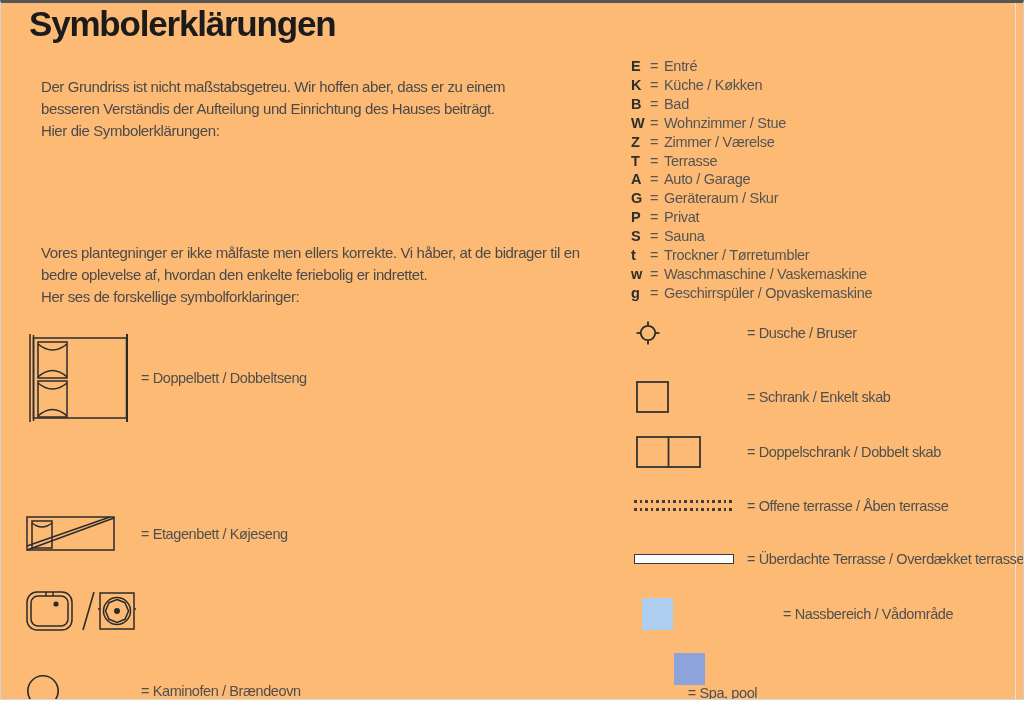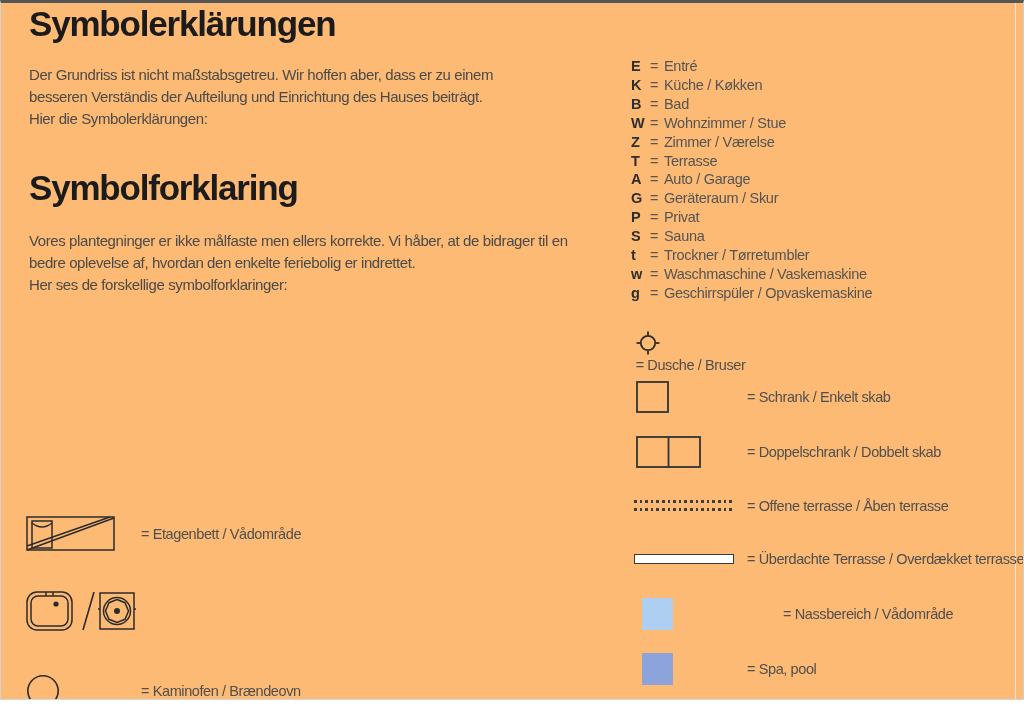--- a/index.html
+++ b/index.html
@@ -13,21 +13,21 @@
   .edge-line-right{position:absolute;left:1014px;top:0;width:1px;height:723px;background:#e3e3e3;}
   .edge-line-bottom{position:absolute;left:0;top:714px;width:1024px;height:1px;background:#ececec;}
 
   .title{
     position:absolute;left:28px;margin:0;color:#1b1b1b;font-weight:700;
     font-size:35px;letter-spacing:-1.2px;line-height:1.1;white-space:nowrap;
   }
   #title-de{top:2px;}
   #title-dk{top:166px;}
   .intro{
-    position:absolute;left:28px;margin:0;font-size:15px;letter-spacing:-0.4px;
+    position:absolute;left:28px;margin:12px;font-size:15px;letter-spacing:-0.4px;
     line-height:22px;color:#4a4a4a;white-space:pre-line;
   }
   #intro-de{top:61px;width:515px;}
   #intro-dk{top:227px;width:560px;}
 
   
   .codes{position:absolute;left:630px;top:54px;}
   .code-row{display:flex;line-height:18.9px;font-size:14.5px;letter-spacing:-0.3px;}
   .code-row .code{width:19px;font-weight:700;color:#2e2e2e;}
   .code-row .ceq{width:14px;color:#565656;}
@@ -52,21 +52,20 @@
 <body>
 
 <div class="page">
   <div class="edge-line-right"></div>
   <div class="edge-line-bottom"></div>
 
   <h1 class="title" id="title-de">Symbolerklärungen</h1>
   <p class="intro" id="intro-de">Der Grundriss ist nicht maßstabsgetreu. Wir hoffen aber, dass er zu einem besseren Verständis der Aufteilung und Einrichtung des Hauses beiträgt.
 Hier die Symbolerklärungen:</p>
 
-  <h1 class="title" id="title-dk">Symbolforklaring</h1>
   <p class="intro" id="intro-dk">Vores plantegninger er ikke målfaste men ellers korrekte. Vi håber, at de bidrager til en bedre oplevelse af, hvordan den enkelte feriebolig er indrettet.
 Her ses de forskellige symbolforklaringer:</p>
 
   <div class="codes">
     <div class="code-row">
         <span class="code">E</span>
         <span class="ceq">=</span>
         <span class="cdesc">Entré</span>
       </div>
     <div class="code-row">
@@ -124,33 +123,50 @@
         <span class="ceq">=</span>
         <span class="cdesc">Waschmaschine / Vaskemaskine</span>
       </div>
     <div class="code-row">
         <span class="code">g</span>
         <span class="ceq">=</span>
         <span class="cdesc">Geschirrspüler / Opvaskemaskine</span>
       </div>
   </div>
 
+  <div class="sym-row left" style="left:25px;top:331px;height:88px;">
+    <span class="sym-cell">
+      <svg class="sym" width="104" height="88" viewBox="0 0 104 88" fill="none" stroke="#2b2b2b" stroke-width="1.5">
+        <line x1="4" y1="0" x2="4" y2="88"></line>
+        <line x1="7.5" y1="1" x2="7.5" y2="87"></line>
+        <line x1="101" y1="0" x2="101" y2="88" stroke-width="2"></line>
+        <rect x="7.5" y="4" width="93" height="80"></rect>
+        <rect x="12" y="8" width="29" height="36"></rect>
+        <path d="M12,10 Q26.5,22 41,10"></path>
+        <path d="M12,43 Q26.5,30 41,43"></path>
+        <rect x="12" y="47" width="29" height="36"></rect>
+        <path d="M12,49 Q26.5,61 41,49"></path>
+        <path d="M12,82 Q26.5,69 41,82"></path>
+      </svg>
+    </span>
+    <span class="sym-label">= Doppelbett / Dobbeltseng</span>
+  </div>
 
 
   <div class="sym-row left" style="left:25px;top:512px;height:37px;">
     <span class="sym-cell">
       <svg class="sym" width="90" height="37" viewBox="0 0 90 37" fill="none" stroke="#2b2b2b" stroke-width="1.5">
         <rect x="1" y="2" width="87" height="33"></rect>
         <rect x="6" y="6" width="20" height="27"></rect>
         <path d="M6,8 Q16,16 26,8"></path>
         <line x1="1" y1="35" x2="88" y2="3"></line>
         <line x1="1" y1="31" x2="84" y2="2"></line>
       </svg>
     </span>
-    <span class="sym-label">= Etagenbett / Vådområde</span>
+    <span class="sym-label">= Etagenbett / Køjeseng</span>
   </div>
 
   <div class="sym-row left" style="left:25px;top:588px;height:41px;">
     <span class="sym-cell">
       <svg class="sym" width="110" height="41" viewBox="0 0 110 41" fill="none" stroke="#2b2b2b" stroke-width="1.5">
         <rect x="1" y="1" width="45" height="38" rx="10"></rect>
         <rect x="5" y="5" width="37" height="30" rx="7"></rect>
         <line x1="20" y1="1" x2="20" y2="5"></line>
         <line x1="27" y1="1" x2="27" y2="5"></line>
         <circle cx="30" cy="13" r="2.6" fill="#2b2b2b" stroke="none"></circle>
@@ -167,21 +183,21 @@
 
   <div class="sym-row left" style="left:25px;top:671px;height:34px;">
     <span class="sym-cell">
       <svg class="sym" width="34" height="34" viewBox="0 0 34 34" fill="none" stroke="#2b2b2b" stroke-width="1.6">
         <circle cx="17" cy="17" r="15.2"></circle>
       </svg>
     </span>
     <span class="sym-label">= Kaminofen / Brændeovn</span>
   </div>
 
-  <div class="sym-row right" style="left:633px;top:326px;height:28px;flex-direction:column;">
+  <div class="sym-row right" style="left:633px;top:316px;height:28px;">
     <span class="sym-cell">
       <svg class="sym" width="28" height="28" viewBox="0 0 28 28" fill="none" stroke="#2b2b2b" stroke-width="1.8">
         <circle cx="14" cy="14" r="7.2"></circle>
         <line x1="14" y1="2.5" x2="14" y2="6"></line>
         <line x1="14" y1="22" x2="14" y2="25.5"></line>
         <line x1="2.5" y1="14" x2="6" y2="14"></line>
         <line x1="22" y1="14" x2="25.5" y2="14"></line>
       </svg>
     </span>
     <span class="sym-label">= Dusche / Bruser</span>
@@ -225,21 +241,21 @@
 
   <div class="sym-row right" style="left:633px;top:595px;height:32px;gap:36px;">
     <span class="sym-cell">
       <svg class="sym" width="31" height="32" viewBox="0 0 31 32" style="margin-left:8px;">
         <rect x="0" y="0" width="31" height="32" fill="#afcff2"></rect>
       </svg>
     </span>
     <span class="sym-label">= Nassbereich / Vådområde</span>
   </div>
 
-  <div class="sym-row right" style="left:633px;top:650px;height:32px;">
+  <div class="sym-row right" style="left:665px;top:650px;height:32px;flex-direction:column;">
     <span class="sym-cell">
       <svg class="sym" width="31" height="32" viewBox="0 0 31 32" style="margin-left:8px;">
         <rect x="0" y="0" width="31" height="32" fill="#8ca3db"></rect>
       </svg>
     </span>
     <span class="sym-label">= Spa, pool</span>
   </div>
 </div>
 
 </body></html>

